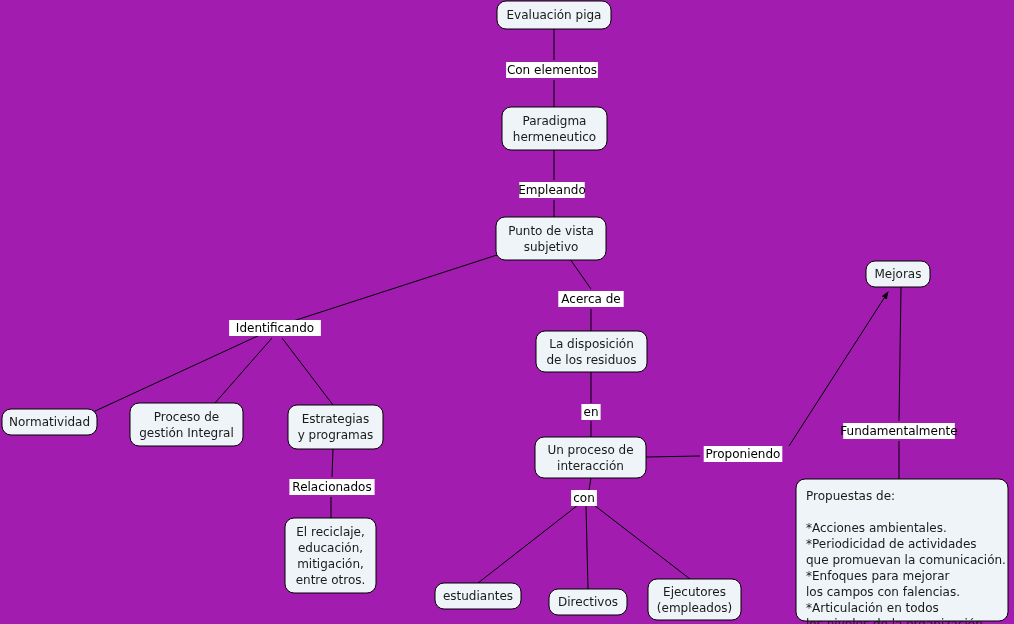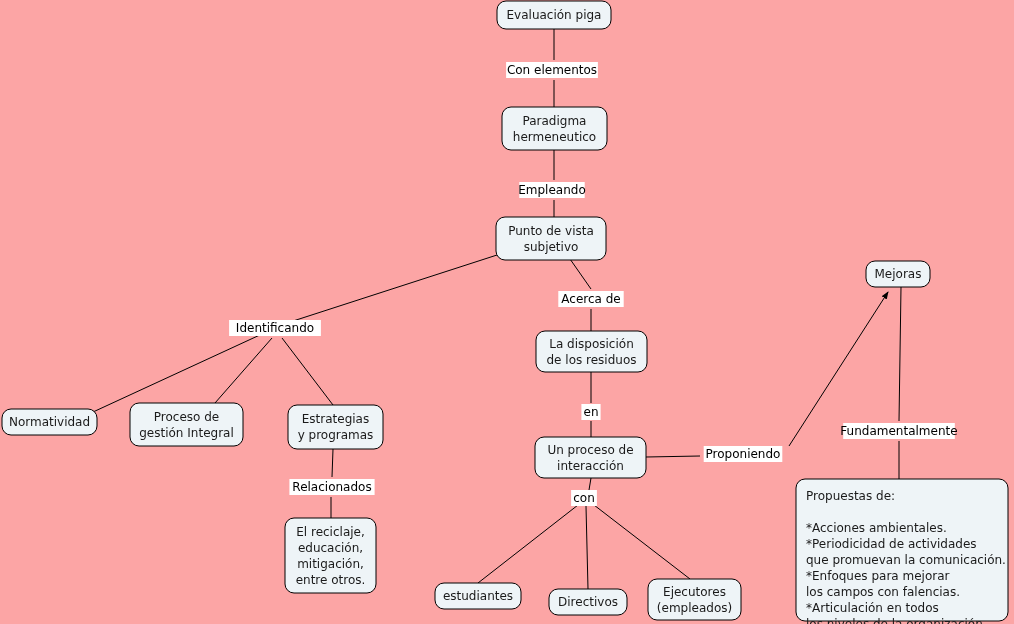--- a/index.html
+++ b/index.html
@@ -5,21 +5,21 @@
 <style>
   html, body {
     margin: 0;
     padding: 0;
     background: #ffffff;
   }
   #map-root {
     position: relative;
     width: 1014px;
     height: 624px;
-    background: #fca5a5;
+    background: #a21caf;
     font-family: "DejaVu Sans", "Liberation Sans", sans-serif;
     overflow: hidden;
   }
   #map-svg {
     position: absolute;
     left: 0;
     top: 0;
     width: 1014px;
     height: 624px;
   }

